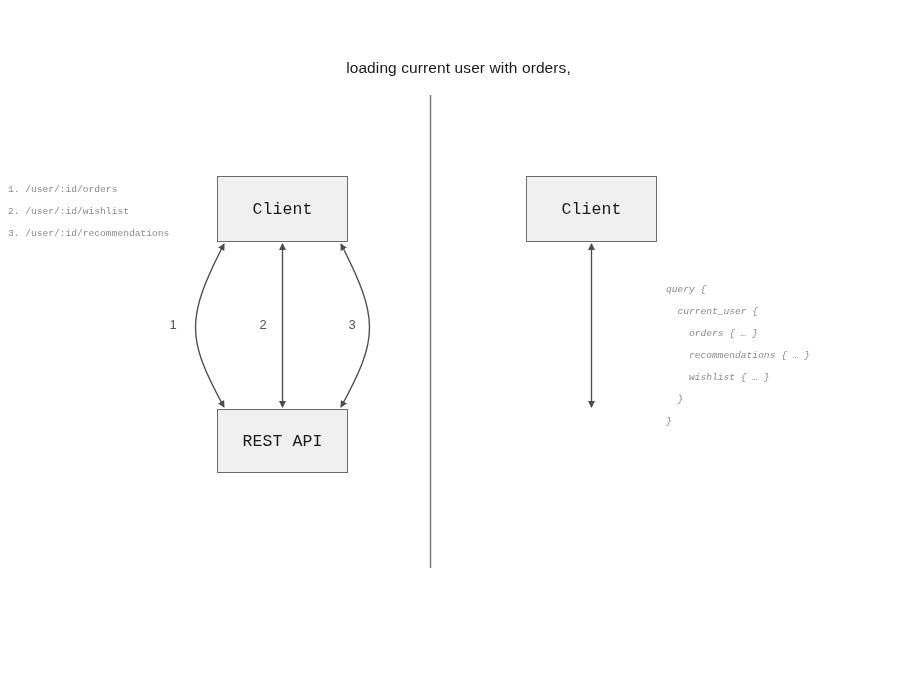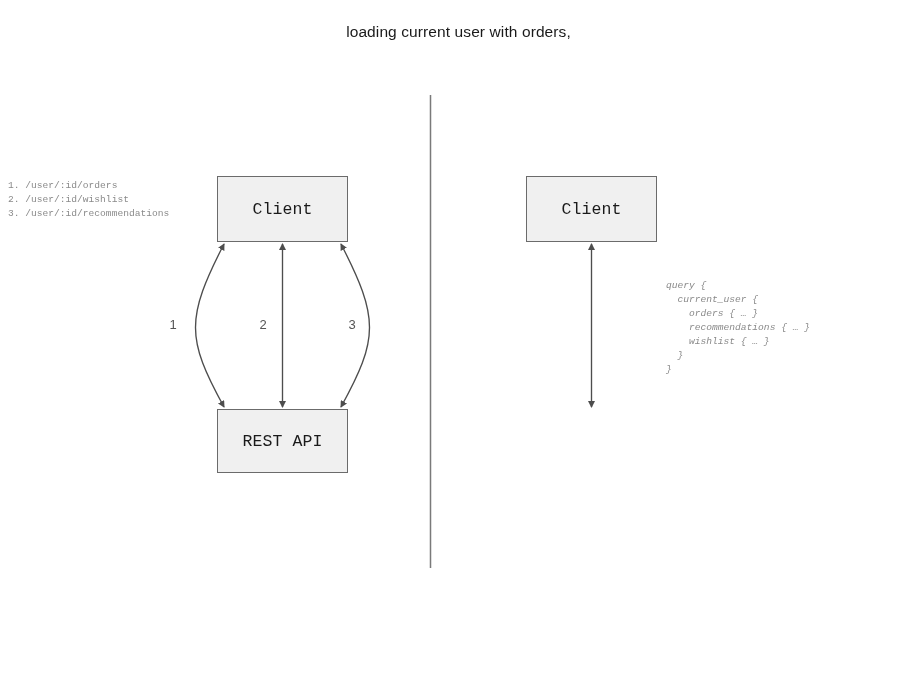--- a/index.html
+++ b/index.html
@@ -28,21 +28,21 @@
     position: absolute;
     left: 0;
     top: 22px;
     width: 917px;
     text-align: center;
     font-size: 15.5px;
     line-height: 20px;
     color: #1a1a1a;
     letter-spacing: 0.1px;
   }
-  .title .tline { display: block; }
+  .title .tline { display: block; margin-top: 36px; }
 
   
   .node {
     position: absolute;
     box-sizing: border-box;
     background: #f0f0f0;
     border: 1.3px solid #6b6b6b;
     display: flex;
     align-items: center;
     justify-content: center;
@@ -62,21 +62,21 @@
     left: 0; top: 0;
     width: 917px; height: 689px;
     pointer-events: none;
   }
 
   
   .mono {
     position: absolute;
     font-family: "Liberation Mono", "DejaVu Sans Mono", monospace;
     font-size: 9.6px;
-    line-height: 14px;
+    line-height: 22px;
     color: #8a8a8a;
     white-space: pre;
   }
   #rest-endpoints { left: 8px; top: 179px; }
   #gql-query      { left: 666px; top: 279px; font-style: italic; }
 
   
   .edge-label {
     position: absolute;
     font-size: 13px;

